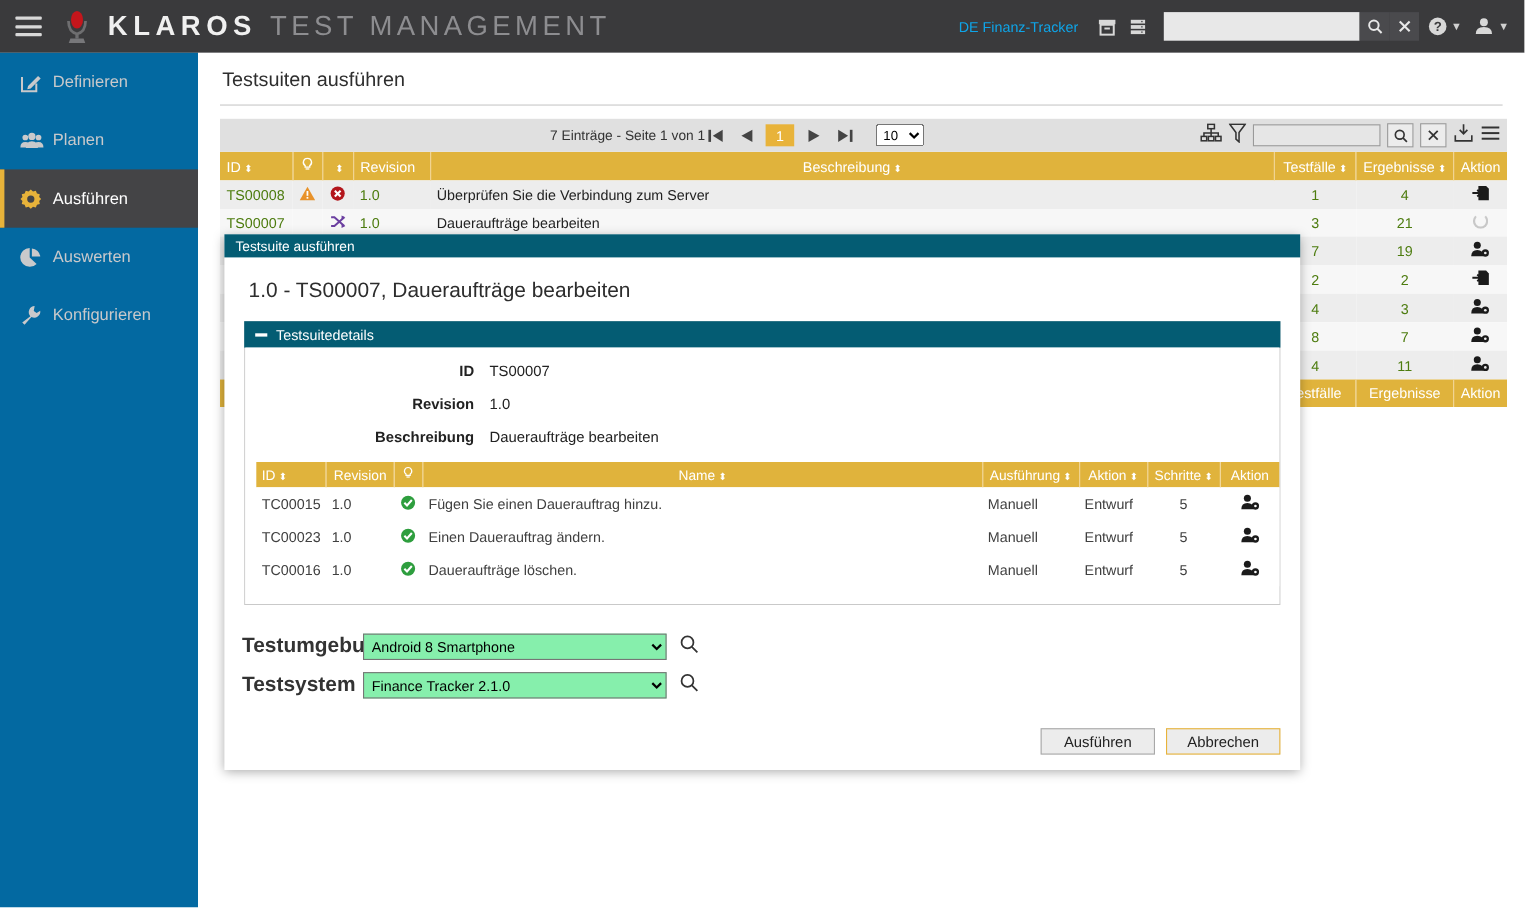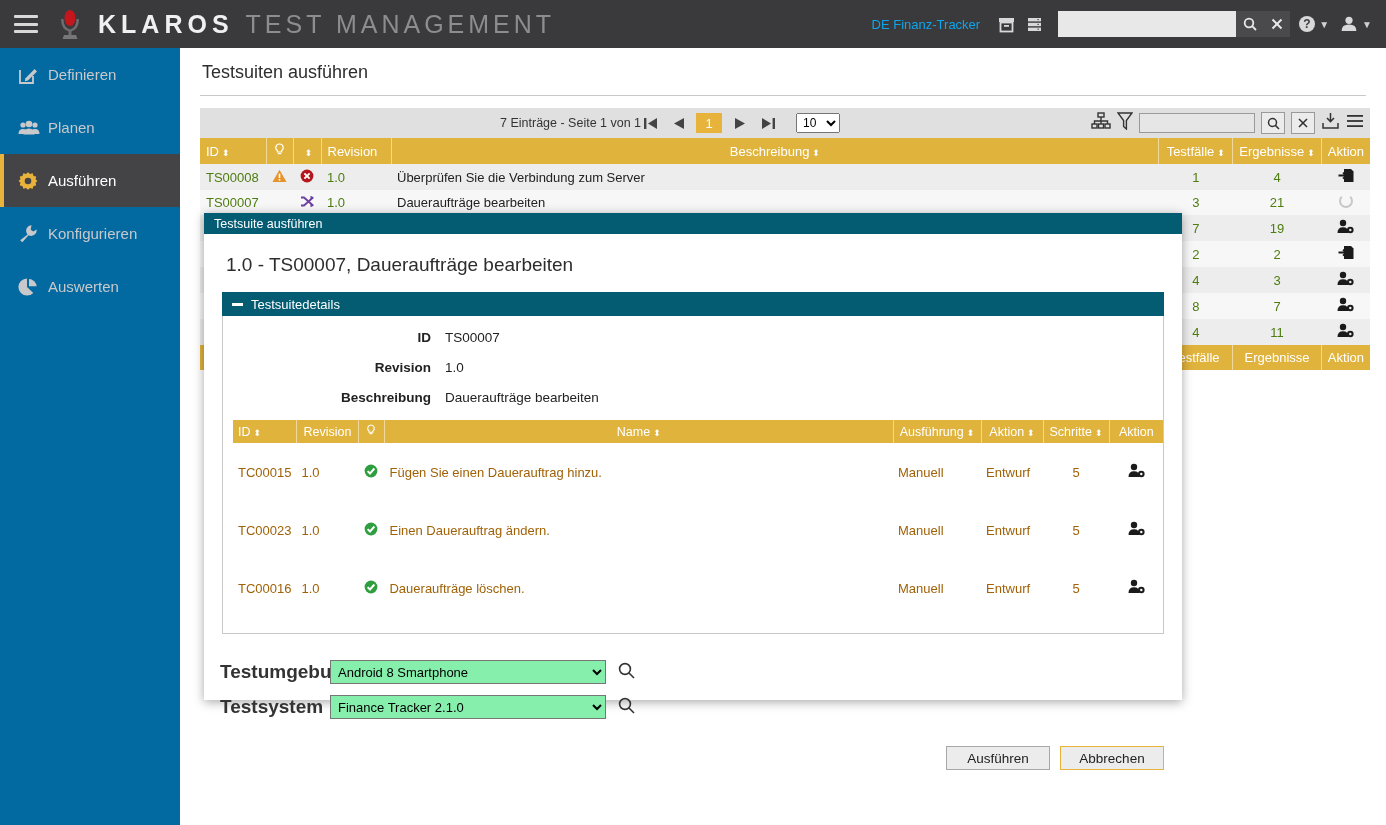--- a/index.html
+++ b/index.html
@@ -131,21 +131,21 @@
   .flabel { width: 222px; text-align: right; font-weight: bold; color: #222; padding-right: 14px; }
   .fval { color: #222; }
 
   
   .itable { width: 930px; margin: 10px 0 0 10px; border-collapse: collapse; font-size: 13px; }
   .itable th {
     background: #E0B33C; color: #fff; font-weight: normal; font-size: 12.5px;
     padding: 4px 5px; border-right: 1px solid #f2d89a; text-align: center; white-space: nowrap;
   }
   .itable th:last-child { border-right: none; }
-  .itable td { padding: 20px 5px; color: #a16207; font-size: 13px; margin-left: 16px; }
+  .itable td { padding: 6px 5px; color: #404040; font-size: 13px; margin-left: 16px; }
   .itable tbody tr { background: #ffffff; }
   .icell-c { text-align: center; }
 
   
   .selrow { display: flex; align-items: center; margin-bottom: 11px; }
   .sellabel { width: 110px; text-align: right; font-size: 19px; color: #333;
               font-weight: bold; padding-right: 12px; }
   .selbox {
     width: 276px; height: 24px; font-size: 13px; padding: 1px 3px;
     font-family: "Liberation Sans", sans-serif; border: 1px solid #767676; background: #86efac;
@@ -275,35 +275,35 @@
                  L1.8 14.4 L2.4 11.8 L0.6 10 L2.4 8.2 L1.8 5.6 L4.4 4.9 L5.4 2.3 L8 3.0 Z" fill="#E8B33A"></path>
         <circle cx="10" cy="10" r="3.3" fill="#444446"></circle>
       </svg>
     </span>
     <span>Ausführen</span>
   </div>
 
   <div class="navitem">
     <span class="nicon">
       <svg width="20" height="20" viewBox="0 0 20 20">
-        <path d="M13.5 1.2 A5.5 5.5 0 0 0 9.6 10.4 L2.2 16.2 L4.3 18.3 L10.6 11.2
-                 A5.5 5.5 0 0 0 18.6 5.6 L15.3 7.6 L12.7 5.8 L13.5 1.2 Z" fill="#c9c9cb"></path>
+        <path d="M9 10 L9 1.4 A8.6 8.6 0 0 0 9 18.6 A8.6 8.6 0 0 0 15.3 16 Z" fill="#c9c9cb"></path>
+        <path d="M11 2 A8 8 0 0 1 18.6 9.2 L11 9.2 Z" fill="#c9c9cb"></path>
       </svg>
     </span>
-    <span>Konfigurieren</span>
+    <span>Auswerten</span>
   </div>
 
   <div class="navitem">
     <span class="nicon">
       <svg width="20" height="20" viewBox="0 0 20 20">
-        <path d="M9 10 L9 1.4 A8.6 8.6 0 0 0 9 18.6 A8.6 8.6 0 0 0 15.3 16 Z" fill="#c9c9cb"></path>
-        <path d="M11 2 A8 8 0 0 1 18.6 9.2 L11 9.2 Z" fill="#c9c9cb"></path>
+        <path d="M13.5 1.2 A5.5 5.5 0 0 0 9.6 10.4 L2.2 16.2 L4.3 18.3 L10.6 11.2
+                 A5.5 5.5 0 0 0 18.6 5.6 L15.3 7.6 L12.7 5.8 L13.5 1.2 Z" fill="#c9c9cb"></path>
       </svg>
     </span>
-    <span>Auswerten</span>
+    <span>Konfigurieren</span>
   </div>
 </div>
 
 <div class="content">
 
   <div class="pagetitle-wrap">
     <div class="pagetitle-inner">Testsuiten ausführen</div>
   </div>
 
   <div class="tbl-toolbar">

